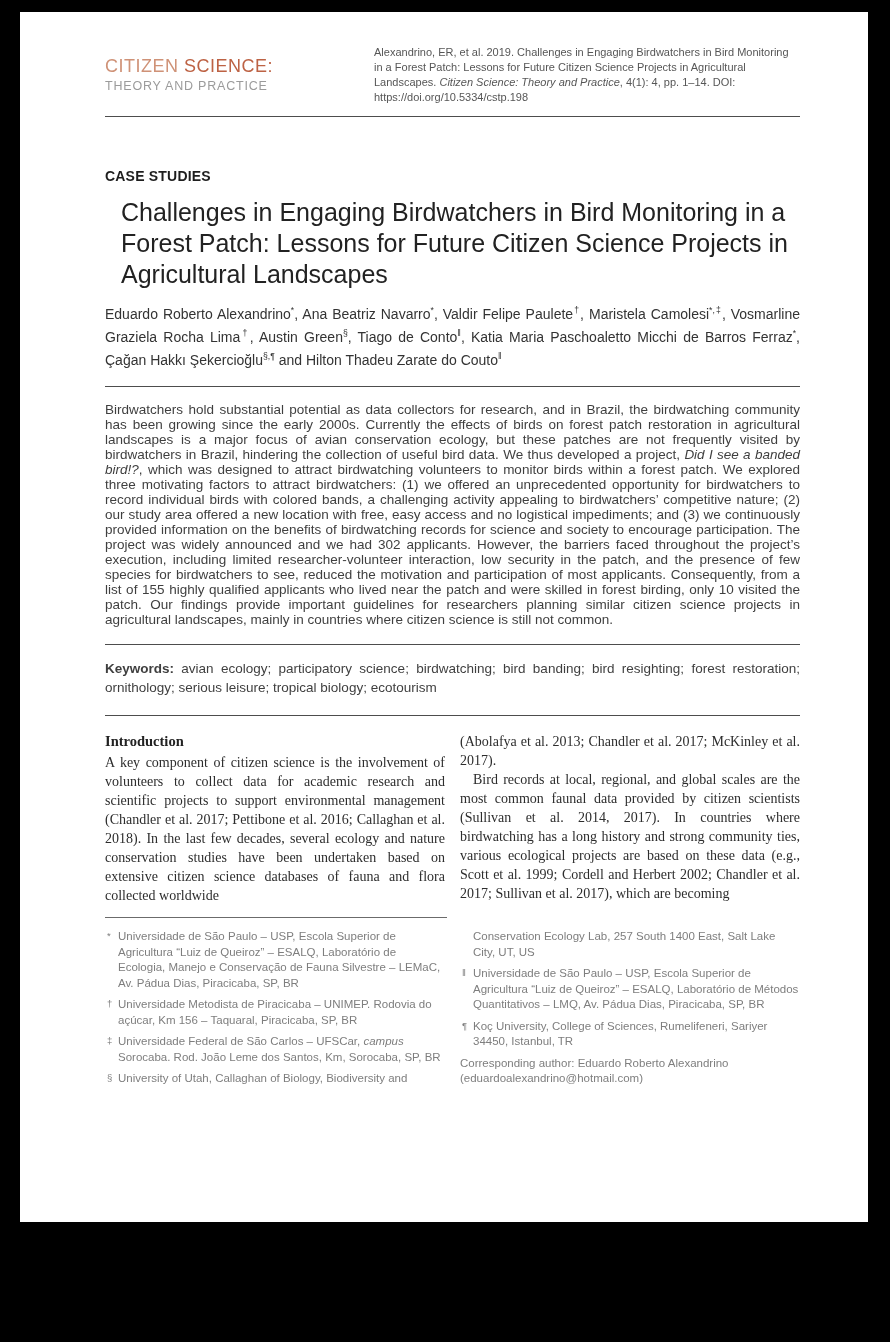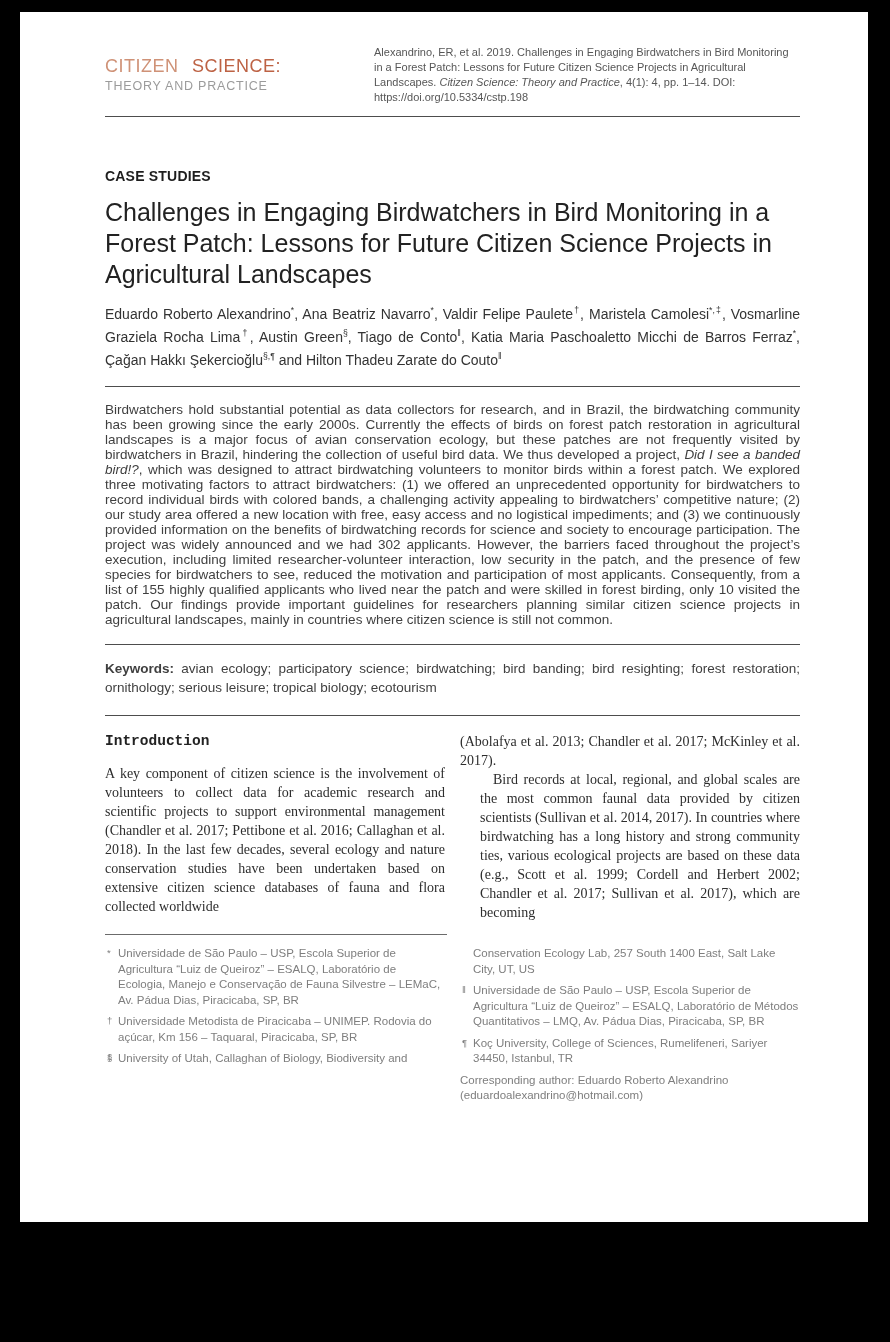--- a/index.html
+++ b/index.html
@@ -10,40 +10,40 @@
   }
   .sheet {
     position:absolute; left:20px; top:12px; width:848px; height:1210px;
     background:#fff; padding:0 68px 0 85px;
   }
   
   .masthead { display:flex; justify-content:space-between; margin-top:33px; }
   .logo { margin-top:11px; }
   .logo-line1 { font-size:18px; letter-spacing:0.5px; }
   .logo-light { color:#cf9277; }
-  .logo-strong { color:#bd6244;margin-left:8px; }
+  .logo-strong { color:#bd6244; }
   .logo-line2 { font-size:12.5px; color:#9b9b9b; letter-spacing:0.8px; margin-top:2px; }
   .citation { width:426px; font-size:11px; line-height:15px; color:#565656; }
   .rule { border:none; border-top:1.4px solid #4d4d4d; }
   .rule-header { margin-top:11px; }
   
   .kicker { margin-top:51px; font-size:14px; font-weight:bold; color:#1e1e1e; letter-spacing:0.2px; }
-  .title { margin-top:13px; font-size:25px; line-height:31px; color:#222; font-weight:normal; }
+  .title { margin-top:13px; font-size:25px; line-height:31px; color:#222; font-weight:normal;margin-left:16px; }
   .authors { margin-top:13px; font-size:14px; line-height:23px; color:#333; text-align:justify; }
   .rule-authors { margin-top:14px; }
   
   .abstract { margin-top:15px; font-size:13.5px; line-height:15px; color:#3f3f3f; text-align:justify; }
   .rule-abstract { margin-top:17px; border-top-width:1px; }
   .keywords { margin-top:15px; font-size:13.5px; line-height:18.5px; color:#3f3f3f; text-align:justify; }
   .rule-keywords { margin-top:18px; border-top-width:1px; }
   
   .columns { display:flex; gap:15px; margin-top:16px; }
   .col { flex:1; font-family:"Liberation Serif", serif; font-size:14px; line-height:19px; color:#2d2d2d; text-align:justify; }
-  .col-heading { font-family:Liberation Mono, monospace; font-size:14.5px; font-weight:bold; color:#222; margin-bottom:13px; }
-  .para-indent { text-indent:13px;margin-left:20px; }
+  .col-heading { font-family:Liberation Serif, serif; font-size:14.5px; font-weight:bold; color:#222; margin-bottom:2px; }
+  .para-indent { text-indent:13px; }
   
   .fn-rule { width:342px; border:none; border-top:1px solid #6b6b6b; margin-top:12px; }
   .footnotes { display:flex; gap:15px; margin-top:11px; }
   .fn-col { flex:1; font-size:11.5px; line-height:15.5px; color:#7e7e7e; }
   .footnote { position:relative; padding-left:13px; margin-bottom:6px; }
   .footnote .fn-marker { position:absolute; left:2px; top:-1px; font-size:9.5px; }
   .footnote.nomark.noindent { padding-left:0; }
   
   .i { font-style:italic; }
   .b { font-weight:bold; }
@@ -84,21 +84,21 @@
         <div>(Abolafya et al. 2013; Chandler et al. 2017; McKinley et al. 2017).</div>
         <div class="para-indent">Bird records at local, regional, and global scales are the most common faunal data provided by citizen scientists (Sullivan et al. 2014, 2017). In countries where birdwatching has a long history and strong community ties, various ecological projects are based on these data (e.g., Scott et al. 1999; Cordell and Herbert 2002; Chandler et al. 2017; Sullivan et al. 2017), which are becoming</div>
       </div>
     </div>
 
     <hr class="fn-rule">
     <div class="footnotes">
       <div class="fn-col">
           <div class="footnote"><span class="fn-marker">*</span><span><span>Universidade de São Paulo – USP, Escola Superior de Agricultura “Luiz de Queiroz” – ESALQ, Laboratório de Ecologia, Manejo e Conservação de Fauna Silvestre – LEMaC, Av. Pádua Dias, Piracicaba, SP, BR</span></span></div>
           <div class="footnote"><span class="fn-marker">†</span><span><span>Universidade Metodista de Piracicaba – UNIMEP. Rodovia do açúcar, Km 156 – Taquaral, Piracicaba, SP, BR</span></span></div>
-          <div class="footnote"><span class="fn-marker">‡</span></div>
+          <div class="footnote"><span class="fn-marker">‡</span><span><span>Universidade Federal de São Carlos – UFSCar, </span><span class="i">campus</span><span> Sorocaba. Rod. João Leme dos Santos, Km, Sorocaba, SP, BR</span></span></div>
           <div class="footnote"><span class="fn-marker">§</span><span><span>University of Utah, Callaghan of Biology, Biodiversity and</span></span></div>
         </div>
       <div class="fn-col">
           <div class="footnote nomark"><span><span>Conservation Ecology Lab, 257 South 1400 East, Salt Lake City, UT, US</span></span></div>
           <div class="footnote"><span class="fn-marker">‖</span><span><span>Universidade de São Paulo – USP, Escola Superior de Agricultura “Luiz de Queiroz” – ESALQ, Laboratório de Métodos Quantitativos – LMQ, Av. Pádua Dias, Piracicaba, SP, BR</span></span></div>
           <div class="footnote"><span class="fn-marker">¶</span><span><span>Koç University, College of Sciences, Rumelifeneri, Sariyer 34450, Istanbul, TR</span></span></div>
           <div class="footnote nomark noindent"><span><span>Corresponding author: Eduardo Roberto Alexandrino (eduardoalexandrino@hotmail.com)</span></span></div>
         </div>
     </div>
 

